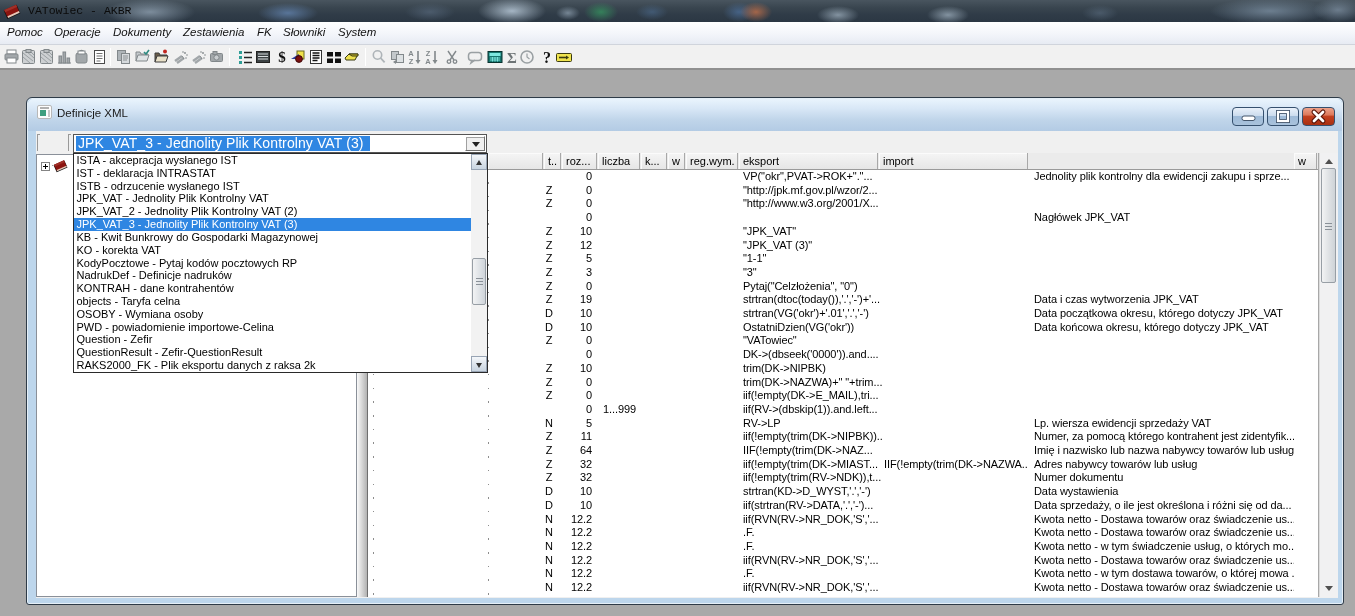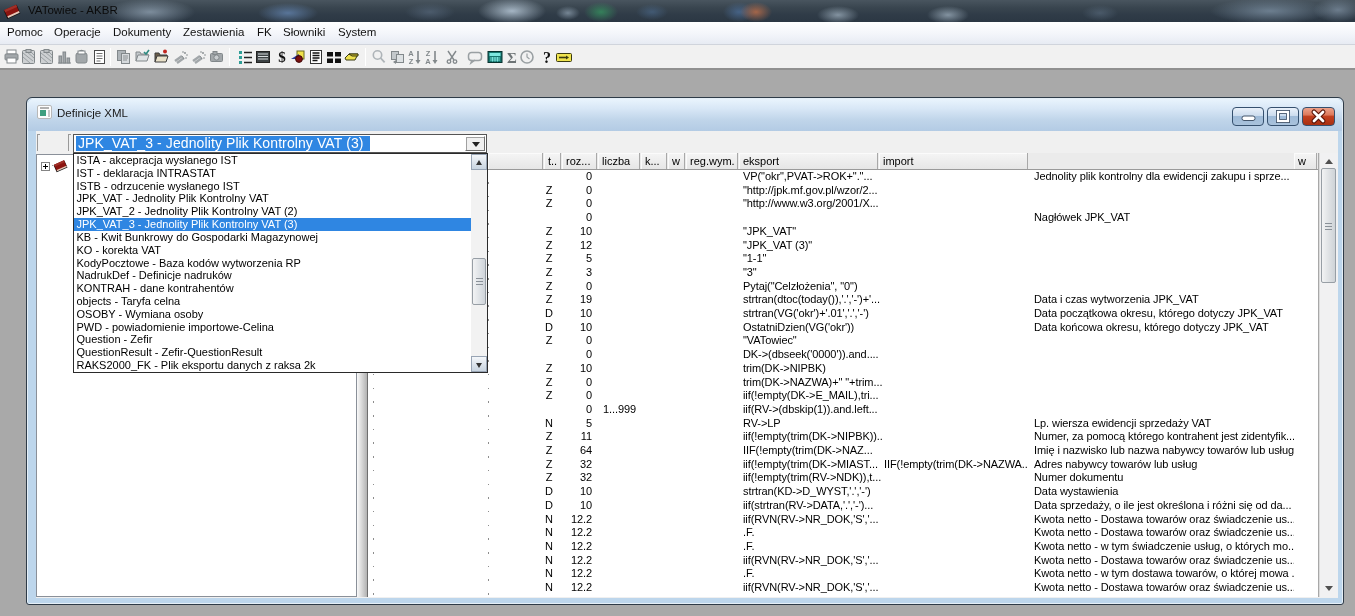--- a/index.html
+++ b/index.html
@@ -1,21 +1,21 @@
 <!DOCTYPE html>
 <html><head><meta charset="utf-8">
 <style>
 * { margin:0; padding:0; box-sizing:border-box; }
 html,body { width:1355px; height:616px; overflow:hidden; }
 body { font-family:"Liberation Sans", sans-serif; background:#a9a9a9; position:relative; }
 #titlebar { position:absolute; left:0; top:0; width:1355px; height:22px;
-  background:linear-gradient(180deg,#49555f 0%,#39454f 35%,#303c48 65%,#2b3743 100%); overflow:hidden; }
+  background:linear-gradient(180deg,#49555f 0%,#39454f 35%,#303c48 65%,#2b3743 100%); overflow:hidden;font-family:Liberation Mono, monospace; }
 #titlebar .txt { position:absolute; left:28px; top:4px; font-size:11.5px; color:#0b0b0b; }
 #menubar { position:absolute; left:0; top:22px; width:1355px; height:23px;
-  background:linear-gradient(180deg,#feffff 0%,#f3f5fa 55%,#e7ebf3 100%); border-bottom:1px solid #d0d4dc; }
+  background:linear-gradient(180deg,#feffff 0%,#f3f5fa 55%,#e7ebf3 100%); border-bottom:1px solid #d0d4dc;font-style:italic; }
 #menubar span { position:absolute; top:4px; font-size:11.5px; color:#111; }
 #toolbar { position:absolute; left:0; top:45px; width:1355px; height:25px; background:#f1f1f1;
   border-bottom:2px solid #909090; }
 .ti { position:absolute; top:4px; }
 .tsep { position:absolute; top:3px; width:1px; height:18px; background:#bdbdbd; border-right:1px solid #fff; }
 
 
 #win { position:absolute; left:26px; top:97px; width:1318px; height:508px;
   background:#bdd6ec; border:1px solid #2e3b48; border-radius:6px 6px 3px 3px;
   box-shadow:inset 0 0 0 1px rgba(255,255,255,.6); }
@@ -542,21 +542,21 @@
 
   <div id="popup">
 <div class="li">ISTA - akcepracja wysłanego IST</div>
 <div class="li">IST - deklaracja INTRASTAT</div>
 <div class="li">ISTB - odrzucenie wysłanego IST</div>
 <div class="li">JPK_VAT - Jednolity Plik Kontrolny VAT</div>
 <div class="li">JPK_VAT_2 - Jednolity Plik Kontrolny VAT (2)</div>
 <div class="li sel">JPK_VAT_3 - Jednolity Plik Kontrolny VAT (3)</div>
 <div class="li">KB - Kwit Bunkrowy do Gospodarki Magazynowej</div>
 <div class="li">KO - korekta VAT</div>
-<div class="li">KodyPocztowe - Baza kodów wytworzenia RP</div>
+<div class="li">KodyPocztowe - Pytaj kodów pocztowych RP</div>
 <div class="li">NadrukDef - Definicje nadruków</div>
 <div class="li">KONTRAH - dane kontrahentów</div>
 <div class="li">objects - Taryfa celna</div>
 <div class="li">OSOBY - Wymiana osoby</div>
 <div class="li">PWD - powiadomienie importowe-Celina</div>
 <div class="li">Question - Zefir</div>
 <div class="li">QuestionResult - Zefir-QuestionResult</div>
 <div class="li">RAKS2000_FK - Plik eksportu danych z raksa 2k</div>
     <div id="psb">
       <div class="pbtn u"></div>

